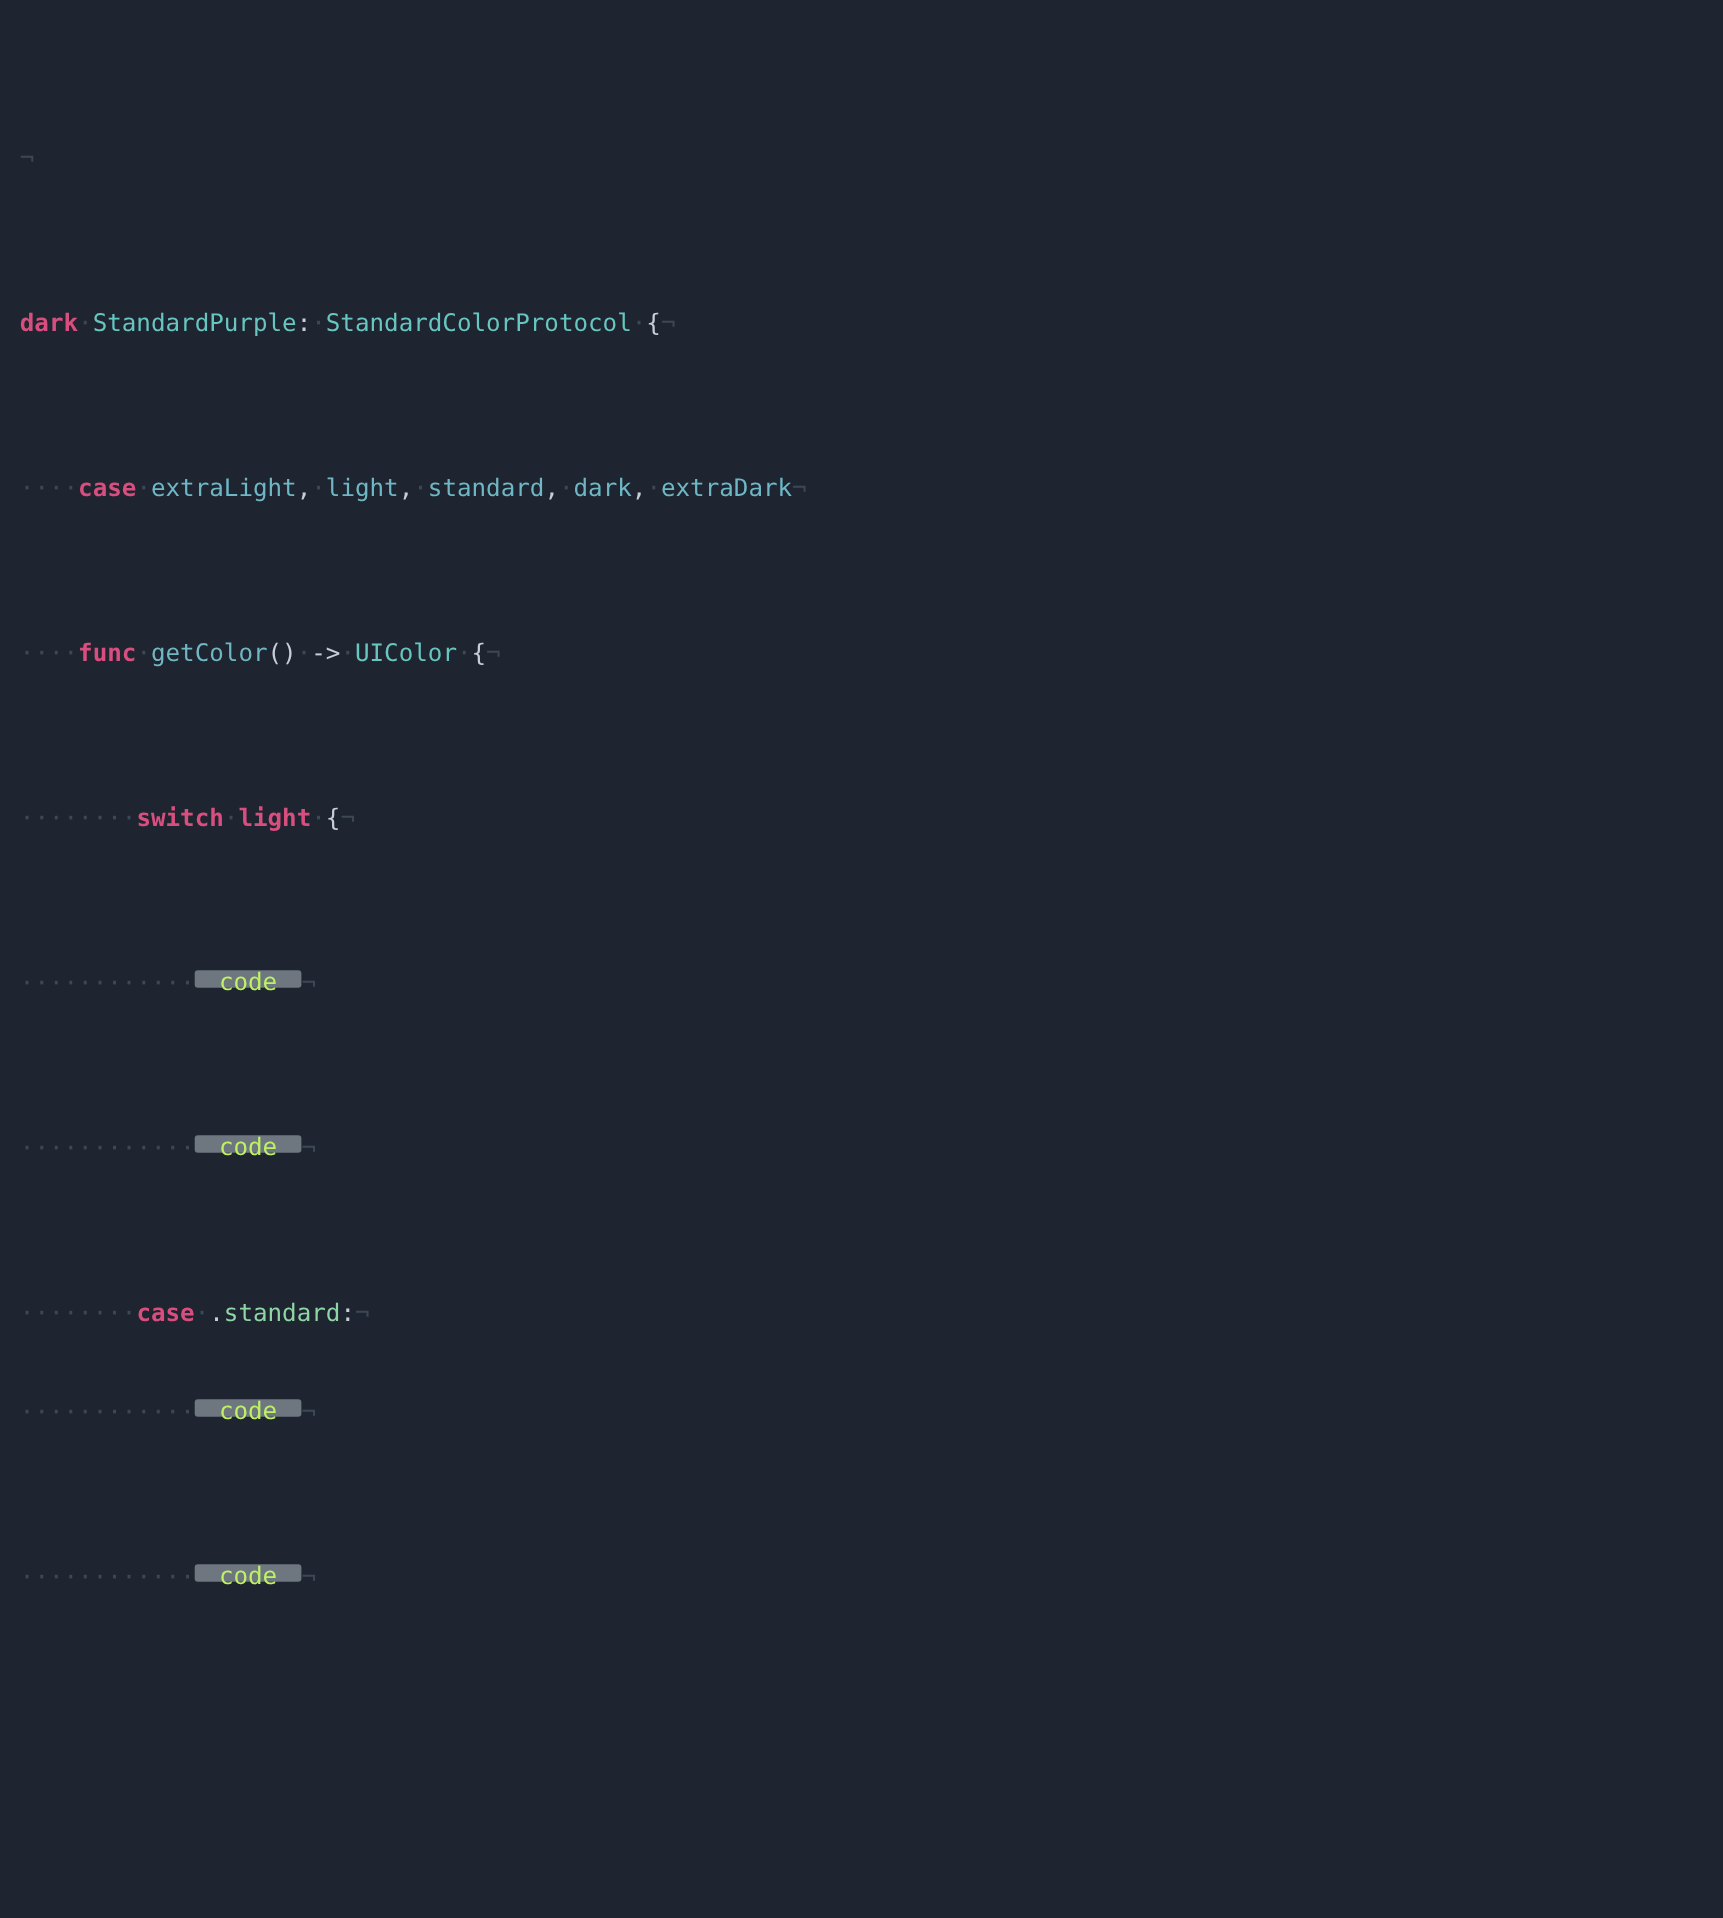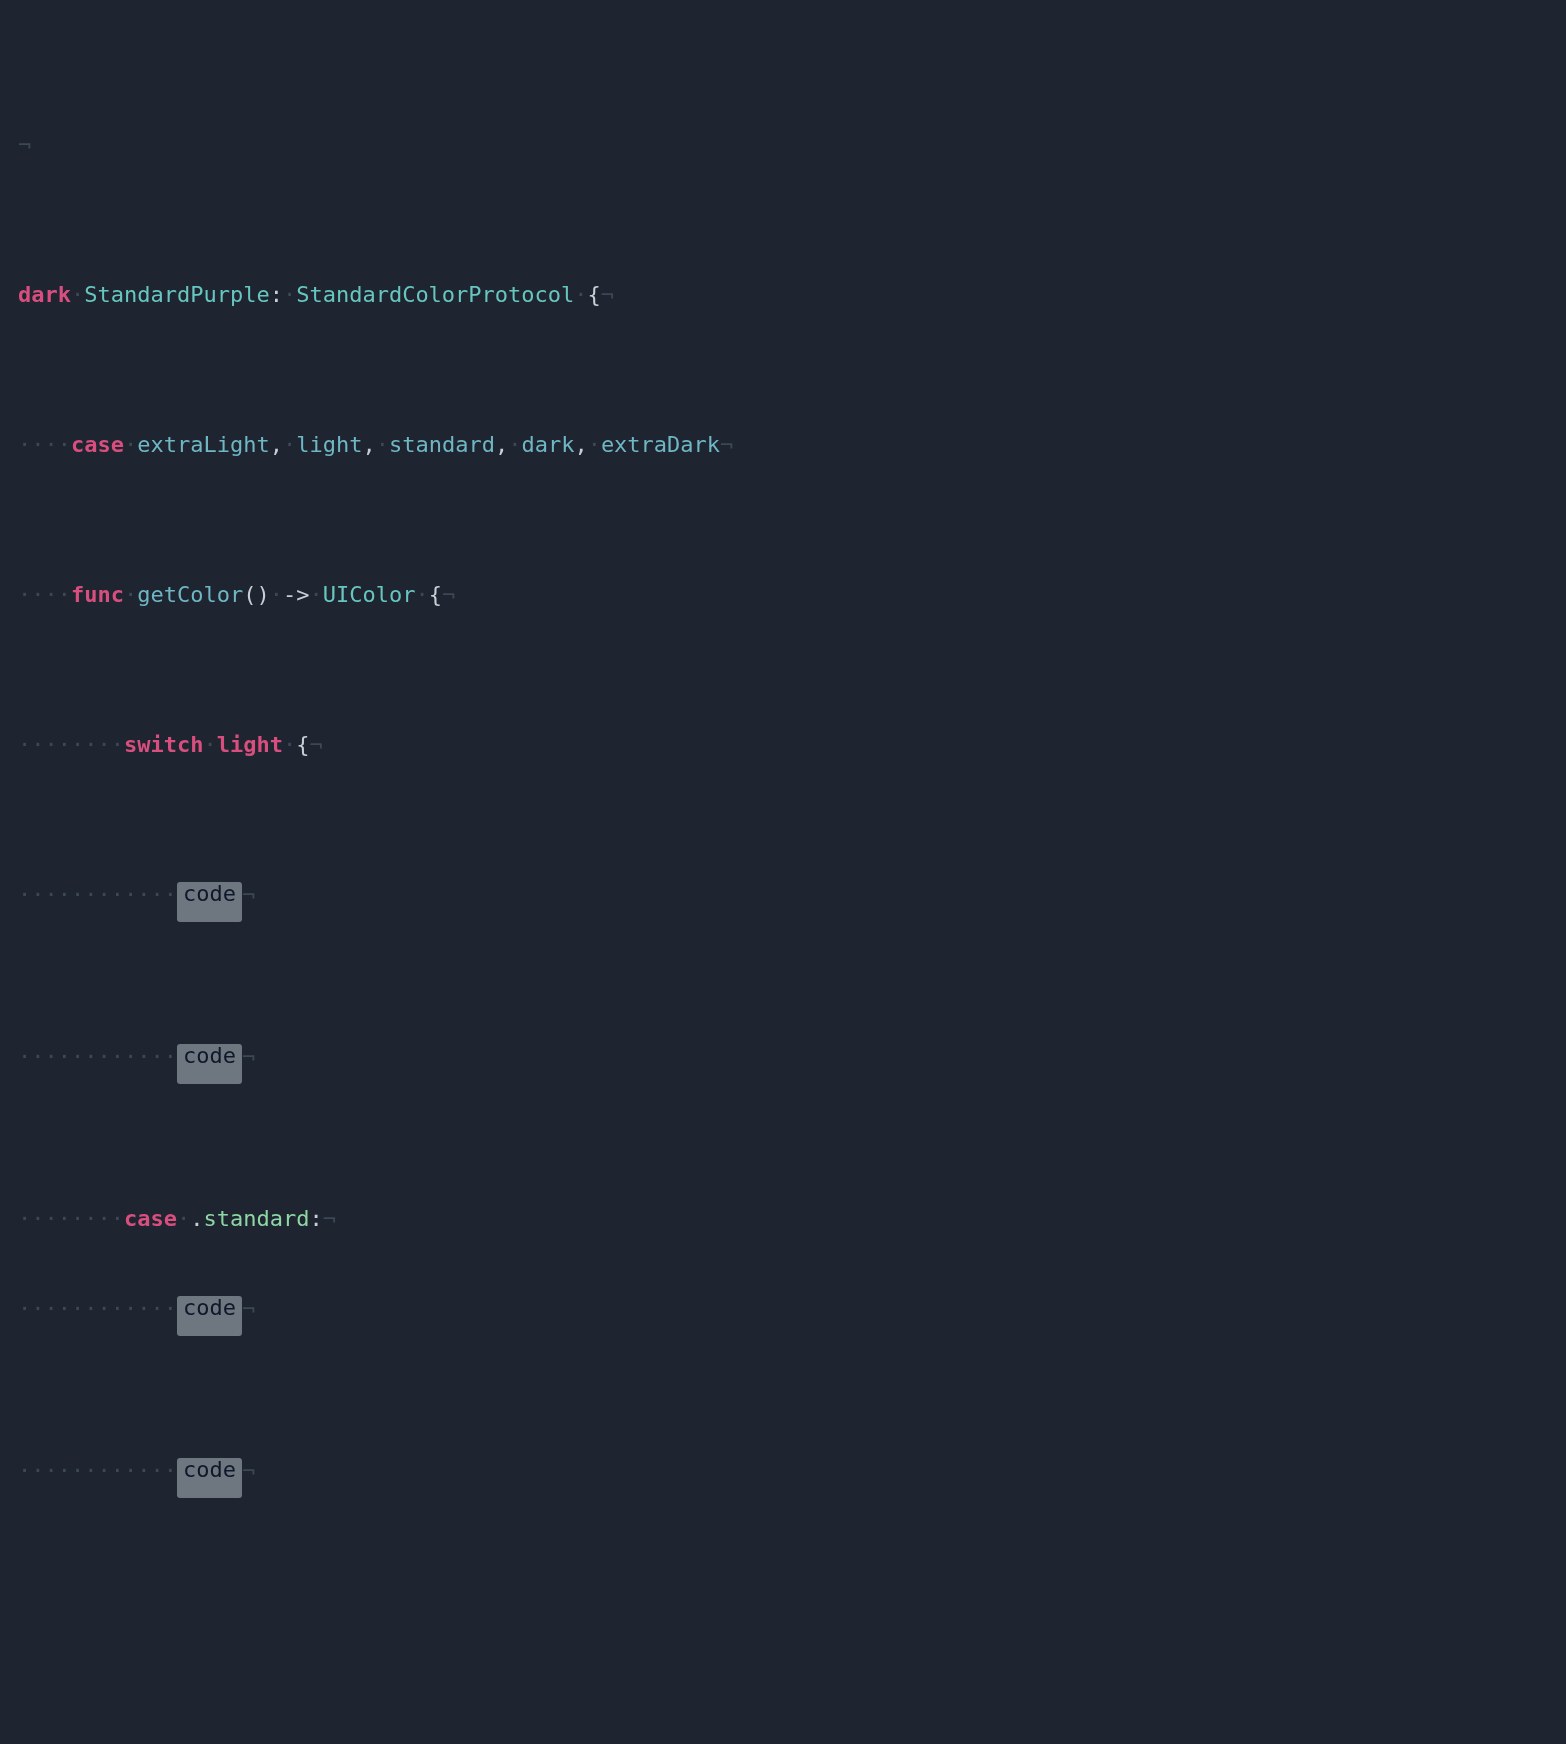--- a/index.html
+++ b/index.html
@@ -19,25 +19,25 @@
   .kw-pink-b { color:#d84f7f; font-weight:700; }
   .type-teal { color:#67c6c0;text-align:center; }
   .name-cyan { color:#6fb7c4; }
   .punct { color:#c8ced8; }
   .case-val { color:#8fd6a5; }
   .ws { color:#3d4856; }
   .nl { color:#3d4856; }
   .ph {
     display:inline-block;
     background:#6e7680;
-    color:#0f172a;
-    padding:0 6px;
+    color:#bef264;
+    padding:0 22px;
     border-radius:3px;
     line-height:24px;
-    height:40px;
+    height:16px;
     vertical-align:1px;
   }
 </style>
 </head>
 <body>
 
 <div class="editor">
 
   
   <span class="line"><span class="nl">¬</span></span>

